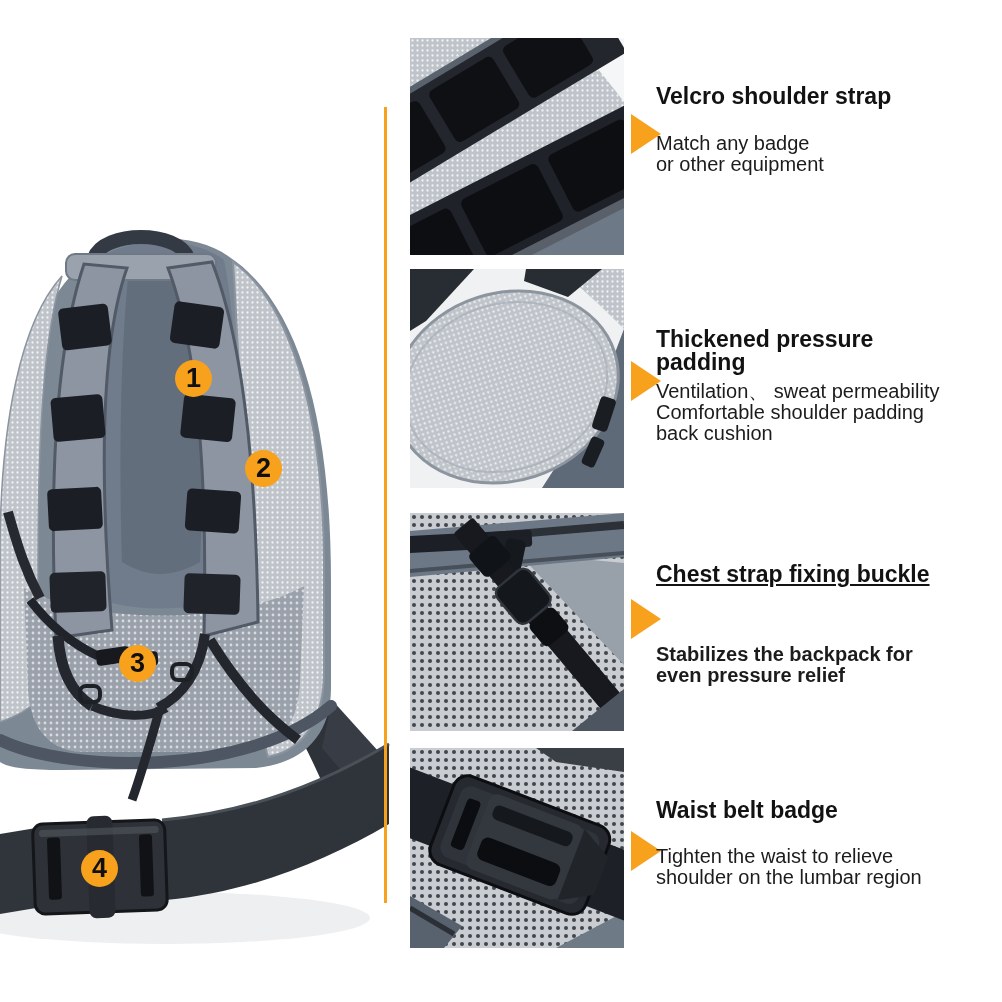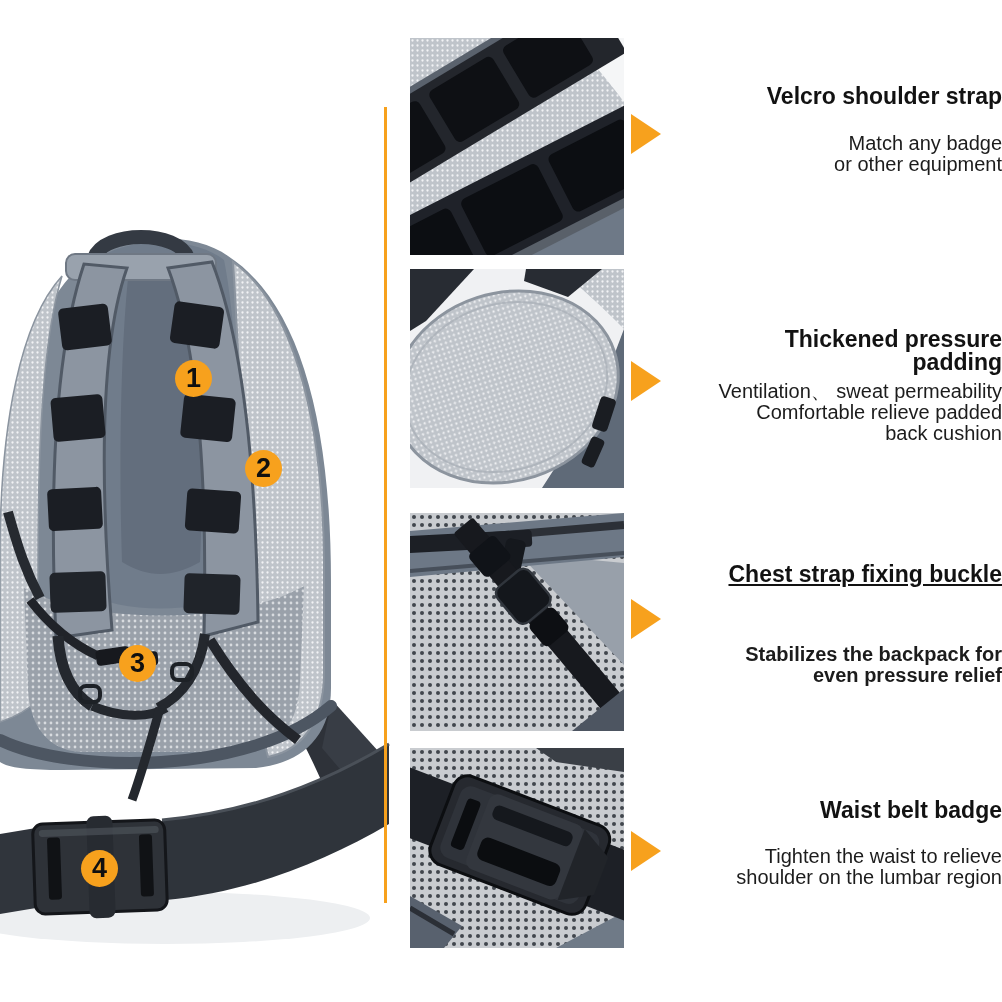--- a/index.html
+++ b/index.html
@@ -15,25 +15,25 @@
     font-weight:bold; font-size:27px; line-height:1;
   }
   .thumb { position:absolute; left:410px; width:214px; overflow:hidden; }
   .thumb svg { display:block; }
   .arrow {
     position:absolute; left:631px; width:0; height:0;
     border-top:20px solid transparent; border-bottom:20px solid transparent;
     border-left:30px solid var(--accent,#F7A11D);
   }
   .f-title {
-    position:absolute; left:656px; width:346px; margin:0; text-align:right;
+    position:absolute; left:656px; width:346px; margin:0; text-align:left;
     font-weight:bold; font-size:23px; line-height:1.02; color:#121212; white-space:pre-line;
   }
   .f-desc {
-    position:absolute; left:656px; width:346px; margin:0; text-align:right;
+    position:absolute; left:656px; width:346px; margin:0; text-align:left;
     font-size:20px; line-height:1.04; color:#1c1c1c; white-space:pre-line;
   }
   .backpack-wrap { position:absolute; left:0; top:0; width:390px; height:1002px; }
 </style>
 </head>
 <body>
 
 <svg width="0" height="0" style="position:absolute" aria-hidden="true">
   <defs>
     <pattern id="meshFine" width="5" height="5" patternUnits="userSpaceOnUse">
@@ -174,21 +174,21 @@
           <ellipse cx="96" cy="118" rx="103" ry="83" fill="none" stroke="#aab0b8" stroke-width="2" opacity="0.8"></ellipse>
         </g>
         <rect x="186" y="128" width="16" height="34" rx="4" fill="#1a1d22" transform="rotate(18 194 145)"></rect>
         <rect x="176" y="168" width="14" height="30" rx="4" fill="#1a1d22" transform="rotate(24 183 183)"></rect>
       </svg>
     </div>
     <div class="arrow" style="top:361px;"></div>
     <h3 class="f-title" style="top:328px;">Thickened pressure
 padding</h3>
     <p class="f-desc" style="top:381px;">Ventilation、 sweat permeability
-Comfortable relieve padded
+Comfortable shoulder padding
 back cushion</p>
   </div>
 
   <div>
     <div class="thumb" style="top:513px; height:218px;">
       <svg width="214" height="218" viewBox="0 0 214 218">
         <rect width="214" height="218" fill="url(#meshCoarse)"></rect>
         <path d="M 108,40 L 214,50 L 214,152 Z" fill="#98a0aa"></path>
         <path d="M 0,18 L 214,0 L 214,44 L 0,64 Z" fill="#6d7886"></path>
         <path d="M 0,30 L 214,12" stroke="#2c3037" stroke-width="8"></path>

